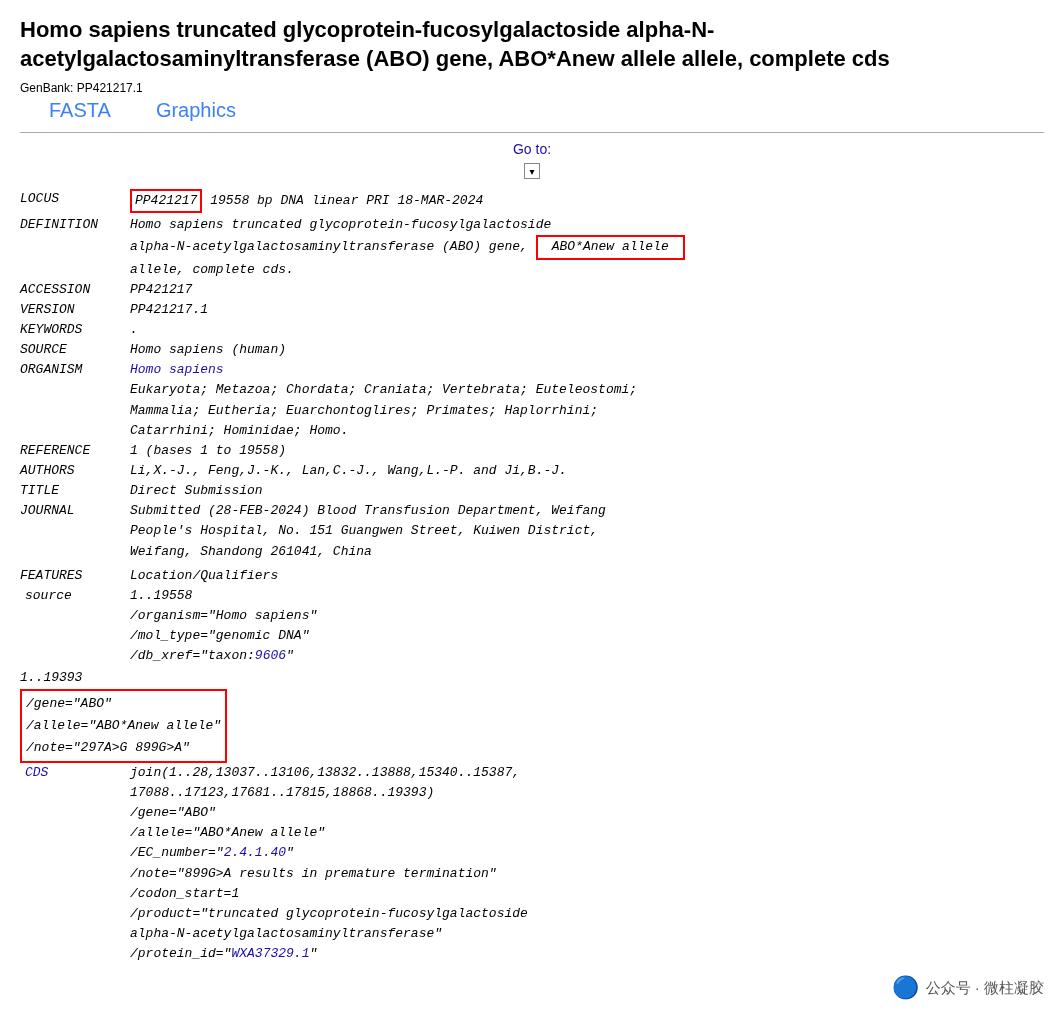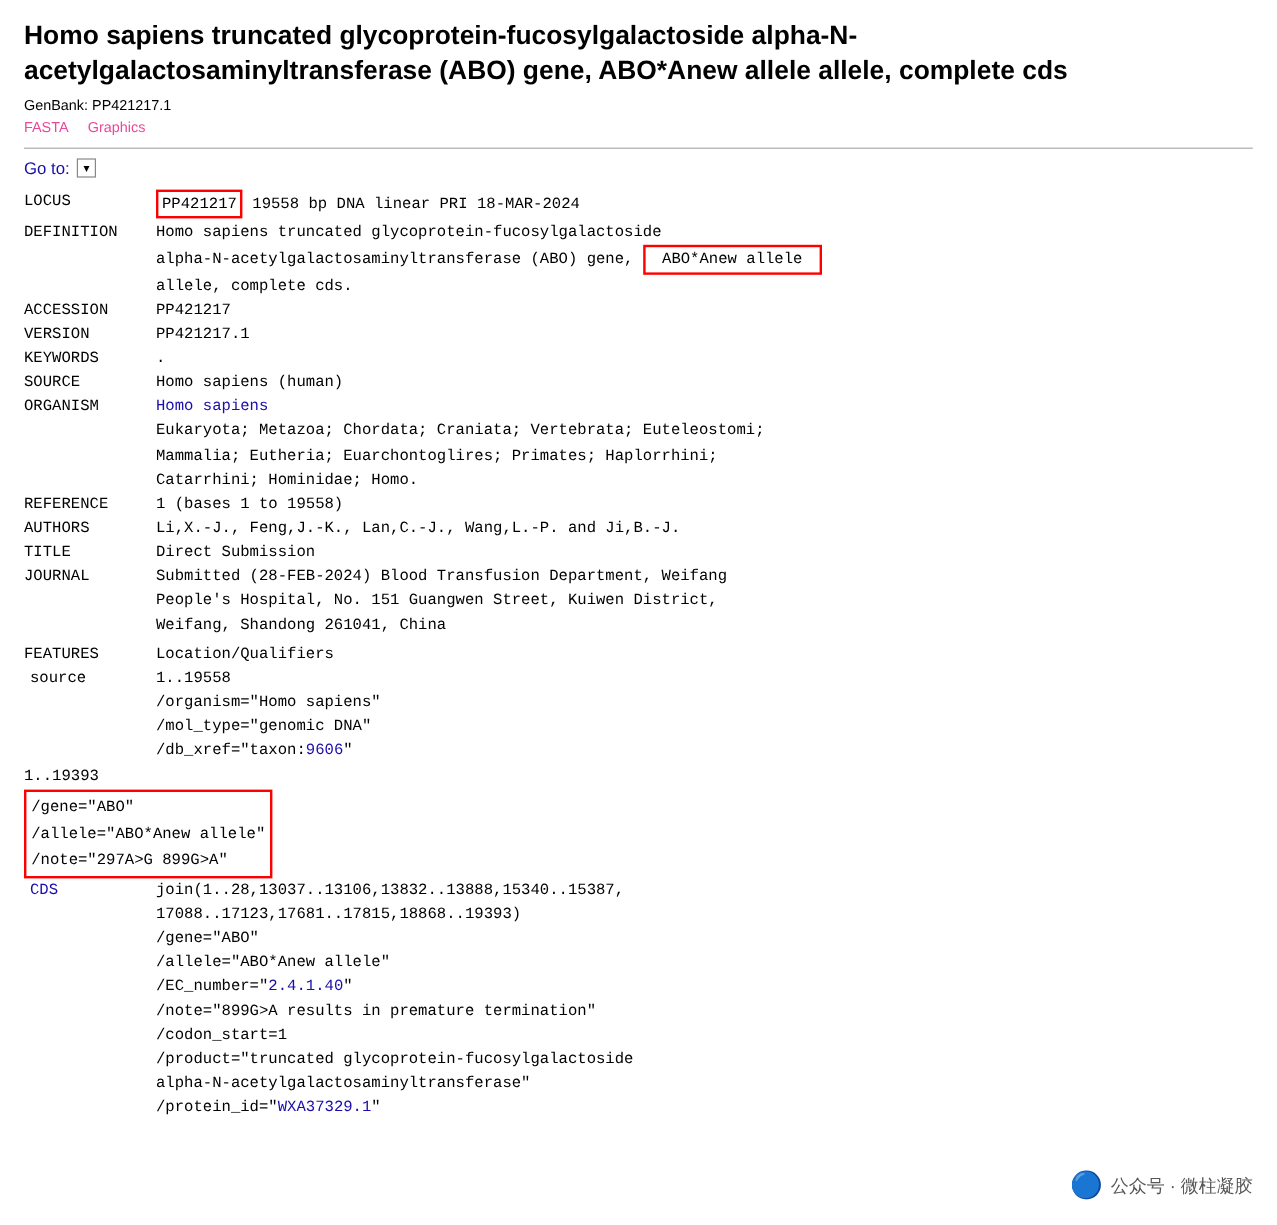--- a/index.html
+++ b/index.html
@@ -22,35 +22,37 @@
     .genbank-id {
       font-size: 12px;
       margin-bottom: 4px;
     }
     .links {
       display: flex;
       gap: 16px;
       margin-bottom: 10px;
     }
     .links a {
-      color: #ec4899;
+      color: #3b82f6;
       text-decoration: none;
-      font-size: 12px;
+      font-size: 20px;
+      margin-left: 29px;
     }
     .divider {
       border: none;
       border-top: 1px solid #aaa;
       margin: 8px 0;
     }
     .goto-row {
       display: flex;
       align-items: center;
       gap: 6px;
       margin-bottom: 10px;
       font-size: 14px;
+      flex-direction: column;
     }
     .goto-link {
       color: #1a0dab;
       text-decoration: none;
     }
     .goto-icon {
       width: 16px;
       height: 16px;
       border: 1px solid #888;
       display: inline-flex;
@@ -60,20 +62,21 @@
       cursor: pointer;
     }
     .flat-table {
       font-family: 'Courier New', Courier, monospace;
       font-size: 13px;
       line-height: 1.55;
       width: 100%;
     }
     .flat-table .row {
       display: flex;
+      font-style: italic;
     }
     .flat-table .label {
       min-width: 110px;
       color: #000;
       font-weight: normal;
       vertical-align: top;
       flex-shrink: 0;
     }
     .flat-table .value {
       flex: 1;

